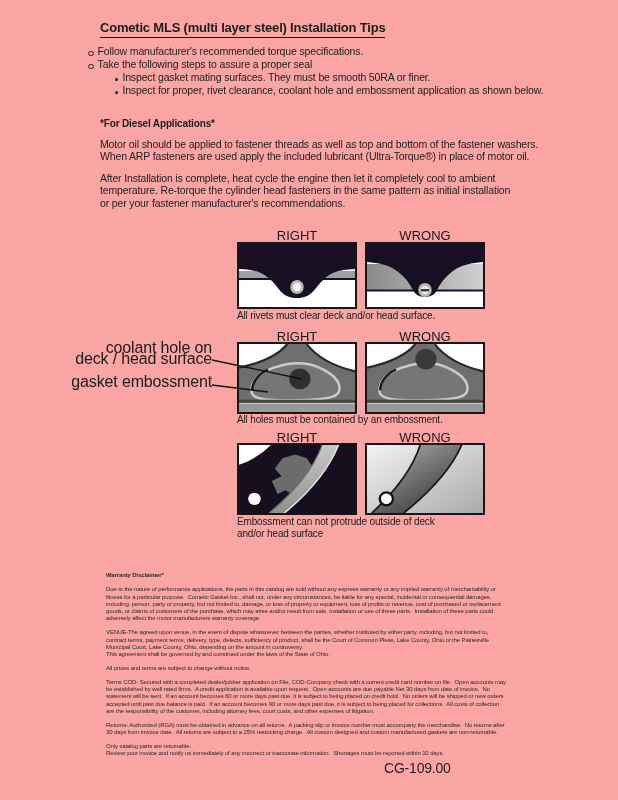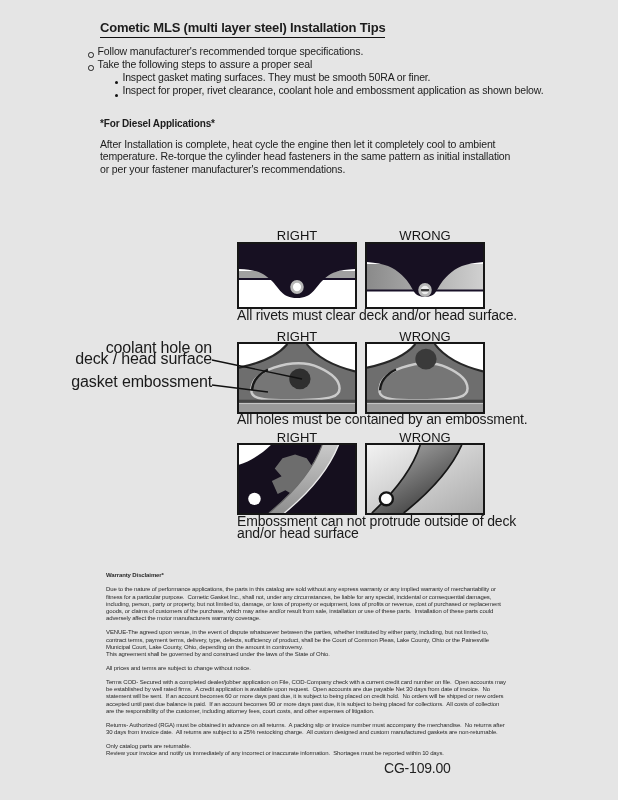--- a/index.html
+++ b/index.html
@@ -1,35 +1,35 @@
 <!DOCTYPE html>
 <html><head>
 <meta charset="utf-8">
 <style>
   html,body{margin:0;padding:0;background:#ffffff;}
-  .page{position:relative;width:618px;height:800px;background:#e5e5e5;
+  .page{position:relative;width:618px;height:800px;background:#fca5a5;
         font-family:"Liberation Sans",sans-serif;color:#1c1c1c;overflow:hidden;}
 
   .title{position:absolute;left:100px;top:20px;font-size:13px;font-weight:bold;letter-spacing:-0.2px;}
   .title .u{display:inline-block;border-bottom:1.7px solid #111;padding-bottom:1.5px;}
 
   .tips{position:absolute;left:88px;top:45px;font-size:10.5px;letter-spacing:-0.15px;width:470px;}
-  .tip{display:flex;align-items:flex-end;line-height:13px;}
+  .tip{display:flex;align-items:center;line-height:13px;}
   .b1{width:3.6px;height:3.6px;border:1px solid #222;border-radius:50%;margin:3.8px 4px 0 0;flex:none;}
   .b2{width:3.4px;height:3.4px;background:#111;border-radius:50%;margin:4.6px 4px 0 27px;flex:none;}
 
   .diesel{position:absolute;left:100px;top:118px;width:480px;font-size:10.5px;line-height:12.5px;letter-spacing:-0.15px;}
   .diesel .h{font-size:10px;font-weight:bold;margin:0 0 7px 0;}
   .diesel p{margin:0 0 9px 0;white-space:pre;}
 
   .dlabel{position:absolute;width:120px;text-align:center;font-size:13px;color:#161616;}
   .dbox{position:absolute;width:116px;height:63px;border:2px solid #161616;background:#fff;z-index:1;}
   .dbox.tall{height:68px;}
   .dbox svg{display:block;width:100%;height:100%;}
-  .dcaption{position:absolute;font-size:14px;line-height:11.5px;letter-spacing:-0.15px;white-space:pre-line;color:#1a1a1a;}
+  .dcaption{position:absolute;font-size:10px;line-height:11.5px;letter-spacing:-0.15px;white-space:pre-line;color:#1a1a1a;}
   .annot{position:absolute;text-align:right;font-size:16px;line-height:10.5px;letter-spacing:-0.15px;white-space:pre-line;color:#1a1a1a;}
   .leaders{position:absolute;left:204px;top:352px;width:104px;height:48px;z-index:3;}
 
   .legal{position:absolute;left:106px;top:572px;font-size:6px;line-height:7.3px;letter-spacing:-0.12px;color:#2a2a2a;}
   .legal .lh{font-weight:bold;margin:0 0 7px 0;}
   .legal p{margin:0 0 6.5px 0;white-space:pre;}
 
   .pagenum{position:absolute;left:384px;top:760px;font-size:14px;letter-spacing:-0.2px;color:#222;}
 </style>
 </head>
@@ -55,20 +55,22 @@
       <span>Inspect gasket mating surfaces.  They must be smooth 50RA or finer.</span>
     </div>
     <div class="tip">
       <span class="b2"></span>
       <span>Inspect for proper, rivet clearance, coolant hole and embossment application as shown below.</span>
     </div>
   </div>
 
   <div class="diesel">
     <div class="h">*For Diesel Applications*</div>
+    <p>Motor oil should be applied to fastener threads as well as top and bottom of the fastener washers.
+When ARP fasteners are used apply the included lubricant (Ultra-Torque®) in place of motor oil.</p>
     <p>After Installation is complete, heat cycle the engine then let it completely cool to ambient
 temperature. Re-torque the cylinder head fasteners in the same pattern as initial installation
 or per your fastener manufacturer's recommendations.</p>
   </div>
 
   <div class="dlabel" style="left:237px;top:228px;">RIGHT</div>
   <div class="dlabel" style="left:365px;top:228px;">WRONG</div>
 
   <div class="dbox" style="left:237px;top:242px;">
     <svg viewBox="0 0 120 63" preserveAspectRatio="none">

